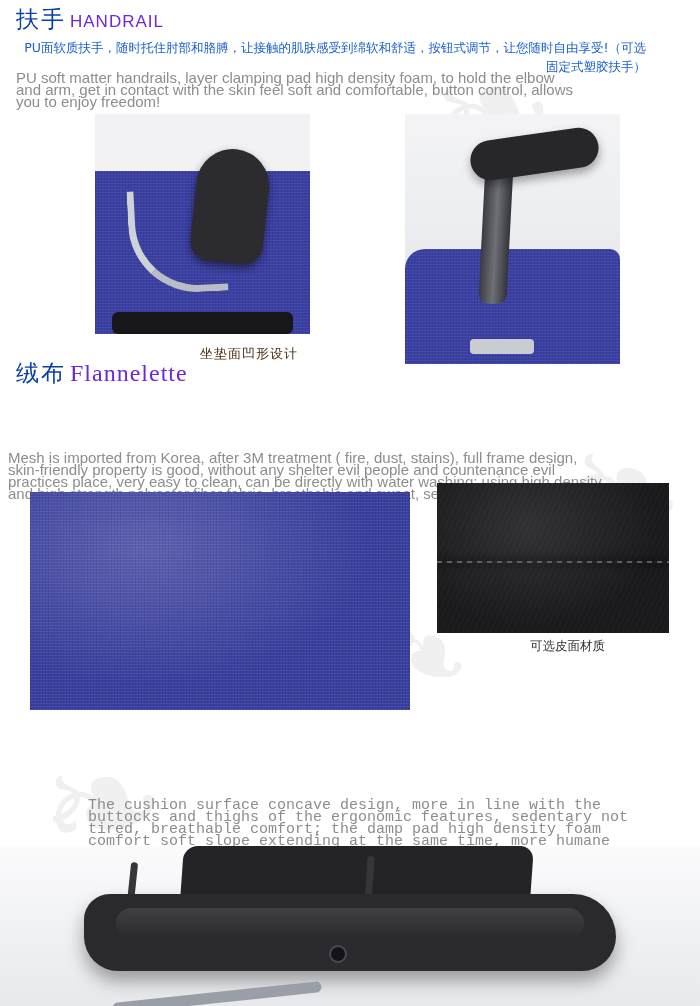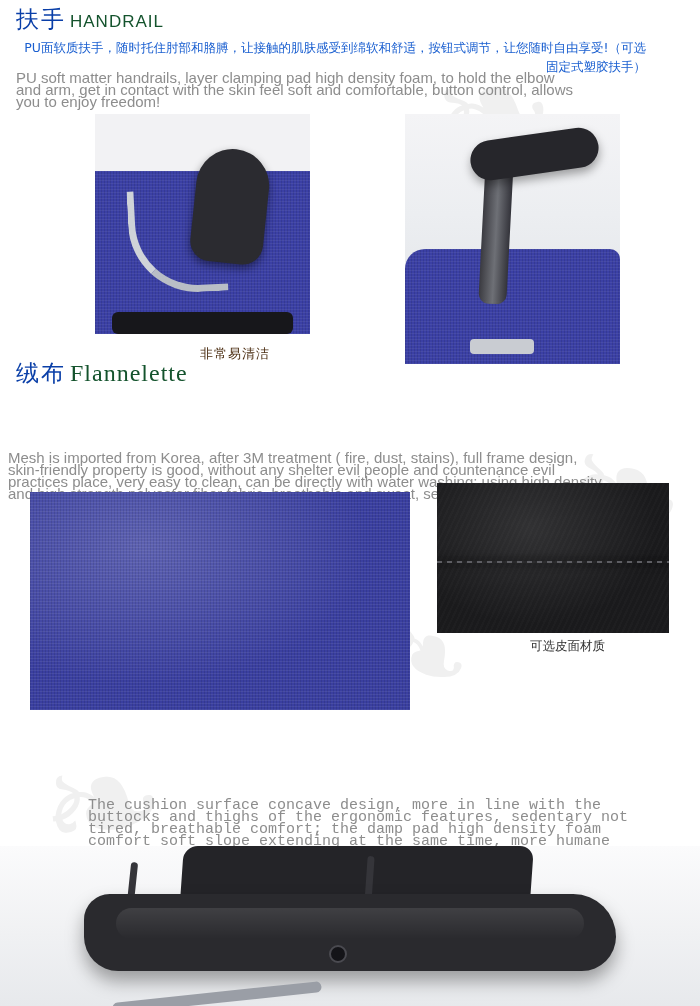--- a/index.html
+++ b/index.html
@@ -16,21 +16,21 @@
   
   .wm{position:absolute;color:#f0f0f0;font-size:150px;line-height:1;pointer-events:none;font-family:"Liberation Serif",serif;}
   .wm1{left:430px;top:40px;transform:rotate(-10deg);}
   .wm2{left:560px;top:420px;transform:rotate(12deg);}
   .wm3{left:40px;top:730px;transform:rotate(-6deg);}
   .wm4{left:380px;top:600px;transform:rotate(20deg);font-size:110px;}
 
   
   .sec-head{position:absolute;white-space:nowrap;}
   .sec-cn{font-family:Liberation Serif, serif;font-size:23px;color:#0a3fa8;letter-spacing:2px;}
-  .sec-en{font-size:17px;color:#14532d;letter-spacing:1px;margin-left:4px;font-family:"Liberation Sans",sans-serif;}
+  .sec-en{font-size:17px;color:#6d28d9;letter-spacing:1px;margin-left:4px;font-family:"Liberation Sans",sans-serif;}
 
   .cn-body{font-size:12.5px;line-height:19px;color:#333;font-family:"DejaVu Sans",sans-serif;}
   .en-body{font-size:15px;line-height:12px;color:#8d8d8d;font-family:"Liberation Sans",sans-serif;}
   .blue{color:#1a5fd0;}
 
   
   #handrail-head{left:16px;top:4px;}
   #handrail-cn{position:absolute;left:16px;top:38px;width:630px;text-align:right;}
   #handrail-en{position:absolute;left:16px;top:72px;width:560px;}
 
@@ -142,21 +142,21 @@
   </div>
 
   <div class="photo" id="img-handrail-2">
     <div class="hr2-bg"></div>
     <div class="hr2-seat"></div>
     <div class="hr2-post"></div>
     <div class="hr2-pad"></div>
     <div class="hr2-foot"></div>
   </div>
 
-  <div class="cap-script">非常易清洁</div>
+  <div class="cap-script">坐垫面凹形设计</div>
 
   <div class="sec-head" id="flannel-head">
     <span class="sec-cn">绒布</span><span class="sec-en" style="font-family:'Liberation Serif',serif;font-size:24px;">Flannelette</span>
   </div>
 
   <div class="en-body" id="flannel-en">Mesh is imported from Korea, after 3M treatment ( fire, dust, stains), full frame design, skin-friendly property is good, without any shelter evil people and countenance evil practices place, very easy to clean, can be directly with water washing; using high density and high strength polyester fiber fabric, breathable and sweat, sedentary heat.</div>
 
   <div class="photo fabric" id="swatch-fabric"></div>
 
   <div class="photo leather" id="swatch-leather">

